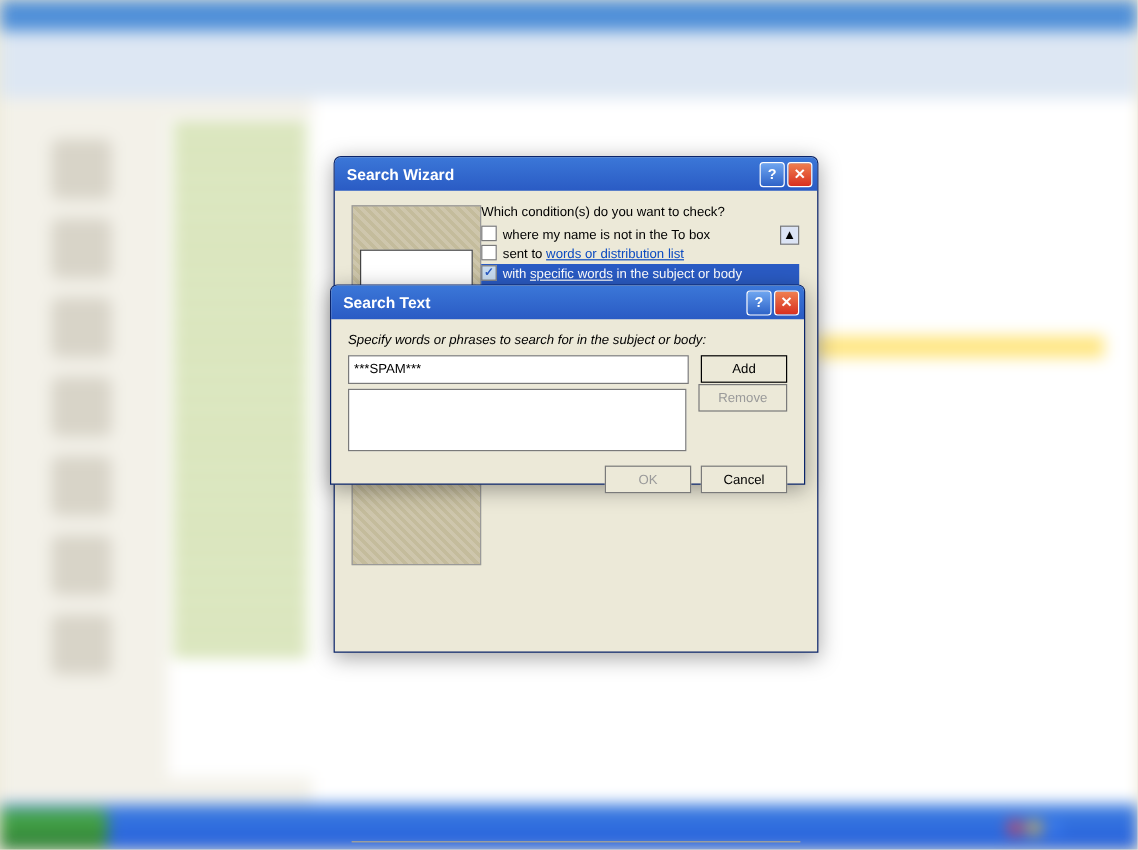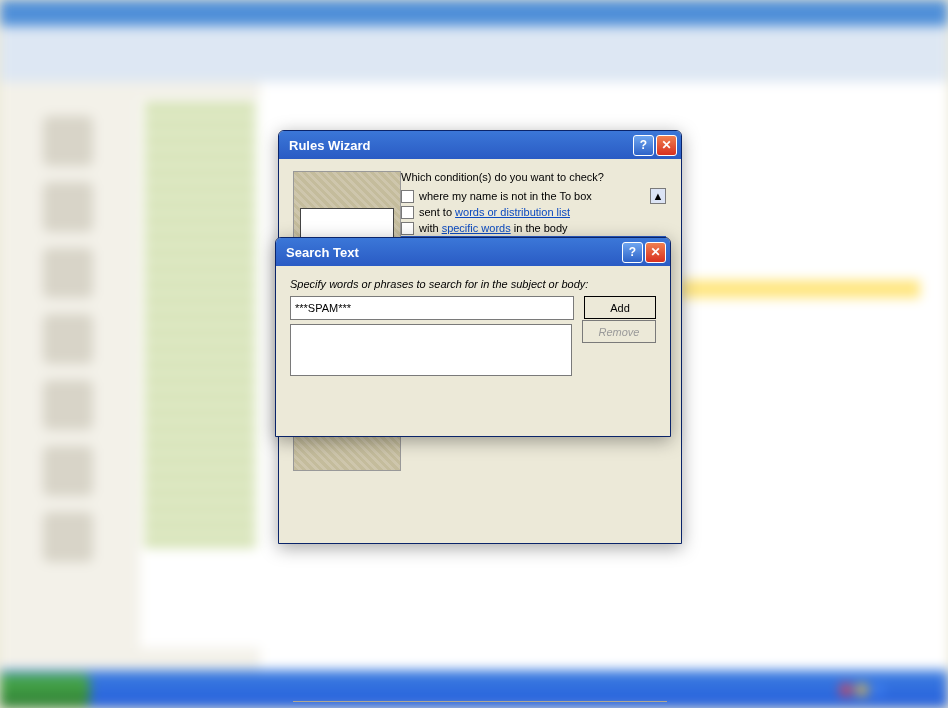--- a/index.html
+++ b/index.html
@@ -26,32 +26,32 @@
   .titlebar .spacer { flex:1; }
   .tbtn { width:21px; height:21px; margin-left:2px; border:1px solid #fff; border-radius:3px; display:flex; align-items:center; justify-content:center; font-size:12px; font-weight:bold; cursor:pointer; color:#fff; }
   .tbtn.help { background: linear-gradient(#6fa6f0,#2e63c8); }
   .tbtn.close { background: linear-gradient(#f08050,#d83020); }
   .win-body { padding:12px 14px 12px 14px; font-size:11px; color:#000; }
 
   .rw-left { float:left; width:108px; height:300px; background:#c8c0a8; border:1px solid #999; background-image: repeating-linear-gradient(45deg,#c4bc9c,#c4bc9c 3px,#cec6ac 3px,#cec6ac 6px); }
   .rw-left-box { margin:36px 6px; height:54px; background:#fff; border:1px solid #444; }
   .rw-right { margin-left:74px; }
   .question { font-size:11px; margin-bottom:4px; }
-  .cond-row { display:flex; align-items:center; font-size:11px; line-height:16px; }
+  .cond-row { display:flex; align-items:flex-start; font-size:11px; line-height:16px; }
   .cond-row .cb { width:13px; height:13px; border:1px solid #7a7a7a; margin-right:5px; background:#fff; display:flex; align-items:center; justify-content:center; cursor:pointer; font-size:10px;}
   .cond-row .cb.checked { background:#c8dcf0; color:#2a5bc4;}
   .cond-row .cb.checked::after { content:"✓"; font-weight:bold; }
   .cond-row.sel { background:#2a5bc4; color:#fff; padding:1px 2px 1px 0;}
   .link { color:#0b4ac0; text-decoration:underline; cursor:pointer; }
   .cond-row.sel .link { color:#fff; }
   .scroll-btn { width:16px; height:16px; border:1px solid #7a7a7a; background:#dce4f5; float:right; display:flex; align-items:center; justify-content:center; cursor:pointer; }
   .divider { border-top:1px solid #b0a890; margin:10px 0; clear:both; }
   .btn-row { display:flex; justify-content:flex-end; gap:8px; }
   .btn { min-width:72px; height:23px; border:1px solid #7a7a7a; background:#ece9d8; font-size:11px; cursor:pointer; padding:0 10px; }
-  .btn.disabled { color:#9a9a9a; cursor:default;font-style:italic; }
+  .btn.disabled { color:#9a9a9a; cursor:default; }
 
   .st-label { font-size:11px; margin-bottom:6px;font-style:italic; }
   .st-row { display:flex; gap:10px; }
   .st-input { flex:1; height:20px; border:1px solid #7a7a7a; padding:11px 4px; font-size:11px; background:#fff; }
   .st-list { height:52px; border:1px solid #7a7a7a; background:#fff; margin-top:4px; }
   .right-col { width:74px; display:flex; flex-direction:column; gap:30px; }
 </style>
 </head>
 <body>
 
@@ -99,21 +99,21 @@
       <div></div>
       <div></div>
     </div>
   <div class="bg-taskbar"></div>
   <div class="bg-start"></div>
   <div class="bg-tray"><span class="bg-tray-dot" style="background:#f04040"></span><span class="bg-tray-dot" style="background:#f0c040"></span><span class="bg-tray-dot" style="background:#4080f0"></span></div>
 </div>
 
 <div class="win" style="left:278px; top:130px; width:404px; height:414px;">
   <div class="titlebar">
-    <span>Rules Wizard</span>
+    <span>Search Wizard</span>
     <span class="spacer"></span>
     <div class="tbtn help">?</div>
     <div class="tbtn close">✕</div>
   </div>
   <div class="win-body">
     <div class="rw-left">
         <div class="rw-left-box"></div>
       </div>
     <div class="rw-right">
       <div class="question">Which condition(s) do you want to check?</div>
@@ -121,52 +121,52 @@
         <div class="scroll-btn">▲</div>
         <div id="cond-list">
             <div class="cond-row">
               <span class="cb"></span>
               <span>where my name is not in the To box</span>
             </div>
             <div class="cond-row">
               <span class="cb"></span>
               <span>sent to <span class="link">words or distribution list</span></span>
             </div>
-            <div class="cond-row">
-              <span class="cb"></span>
-              <span>with <span class="link">specific words</span> in the body</span>
-            </div>
             <div class="cond-row sel">
               <span class="cb checked"></span>
               <span>with <span class="link">specific words</span> in the subject or body</span>
             </div>
           </div>
       </div>
     </div>
     <div style="clear:both; height:220px;"></div>
     <div class="divider"></div>
 
   </div>
 </div>
 
-<div class="win" style="left:275px; top:237px; width:396px; height:200px;">
+<div class="win" style="left:275px; top:237px; width:396px; height:167px;">
   <div class="titlebar">
     <span>Search Text</span>
     <span class="spacer"></span>
     <div class="tbtn help">?</div>
     <div class="tbtn close">✕</div>
   </div>
   <div class="win-body">
     <div class="st-label">Specify words or phrases to search for in the subject or body:</div>
     <div class="st-row">
       <input class="st-input" value="***SPAM***" style="">
       <button class="btn" style="border:1.5px solid #000">Add</button>
     </div>
     <div class="st-row">
       <div style="flex:1">
         <div class="st-list"></div>
       </div>
       <div class="right-col">
         <button class="btn disabled">Remove</button>
       </div>
     </div>
+    <div class="btn-row" style="margin-top:12px;">
+      <button class="btn disabled">OK</button>
+      <button class="btn">Cancel</button>
+    </div>
   </div>
 </div>
 
 </body></html>

